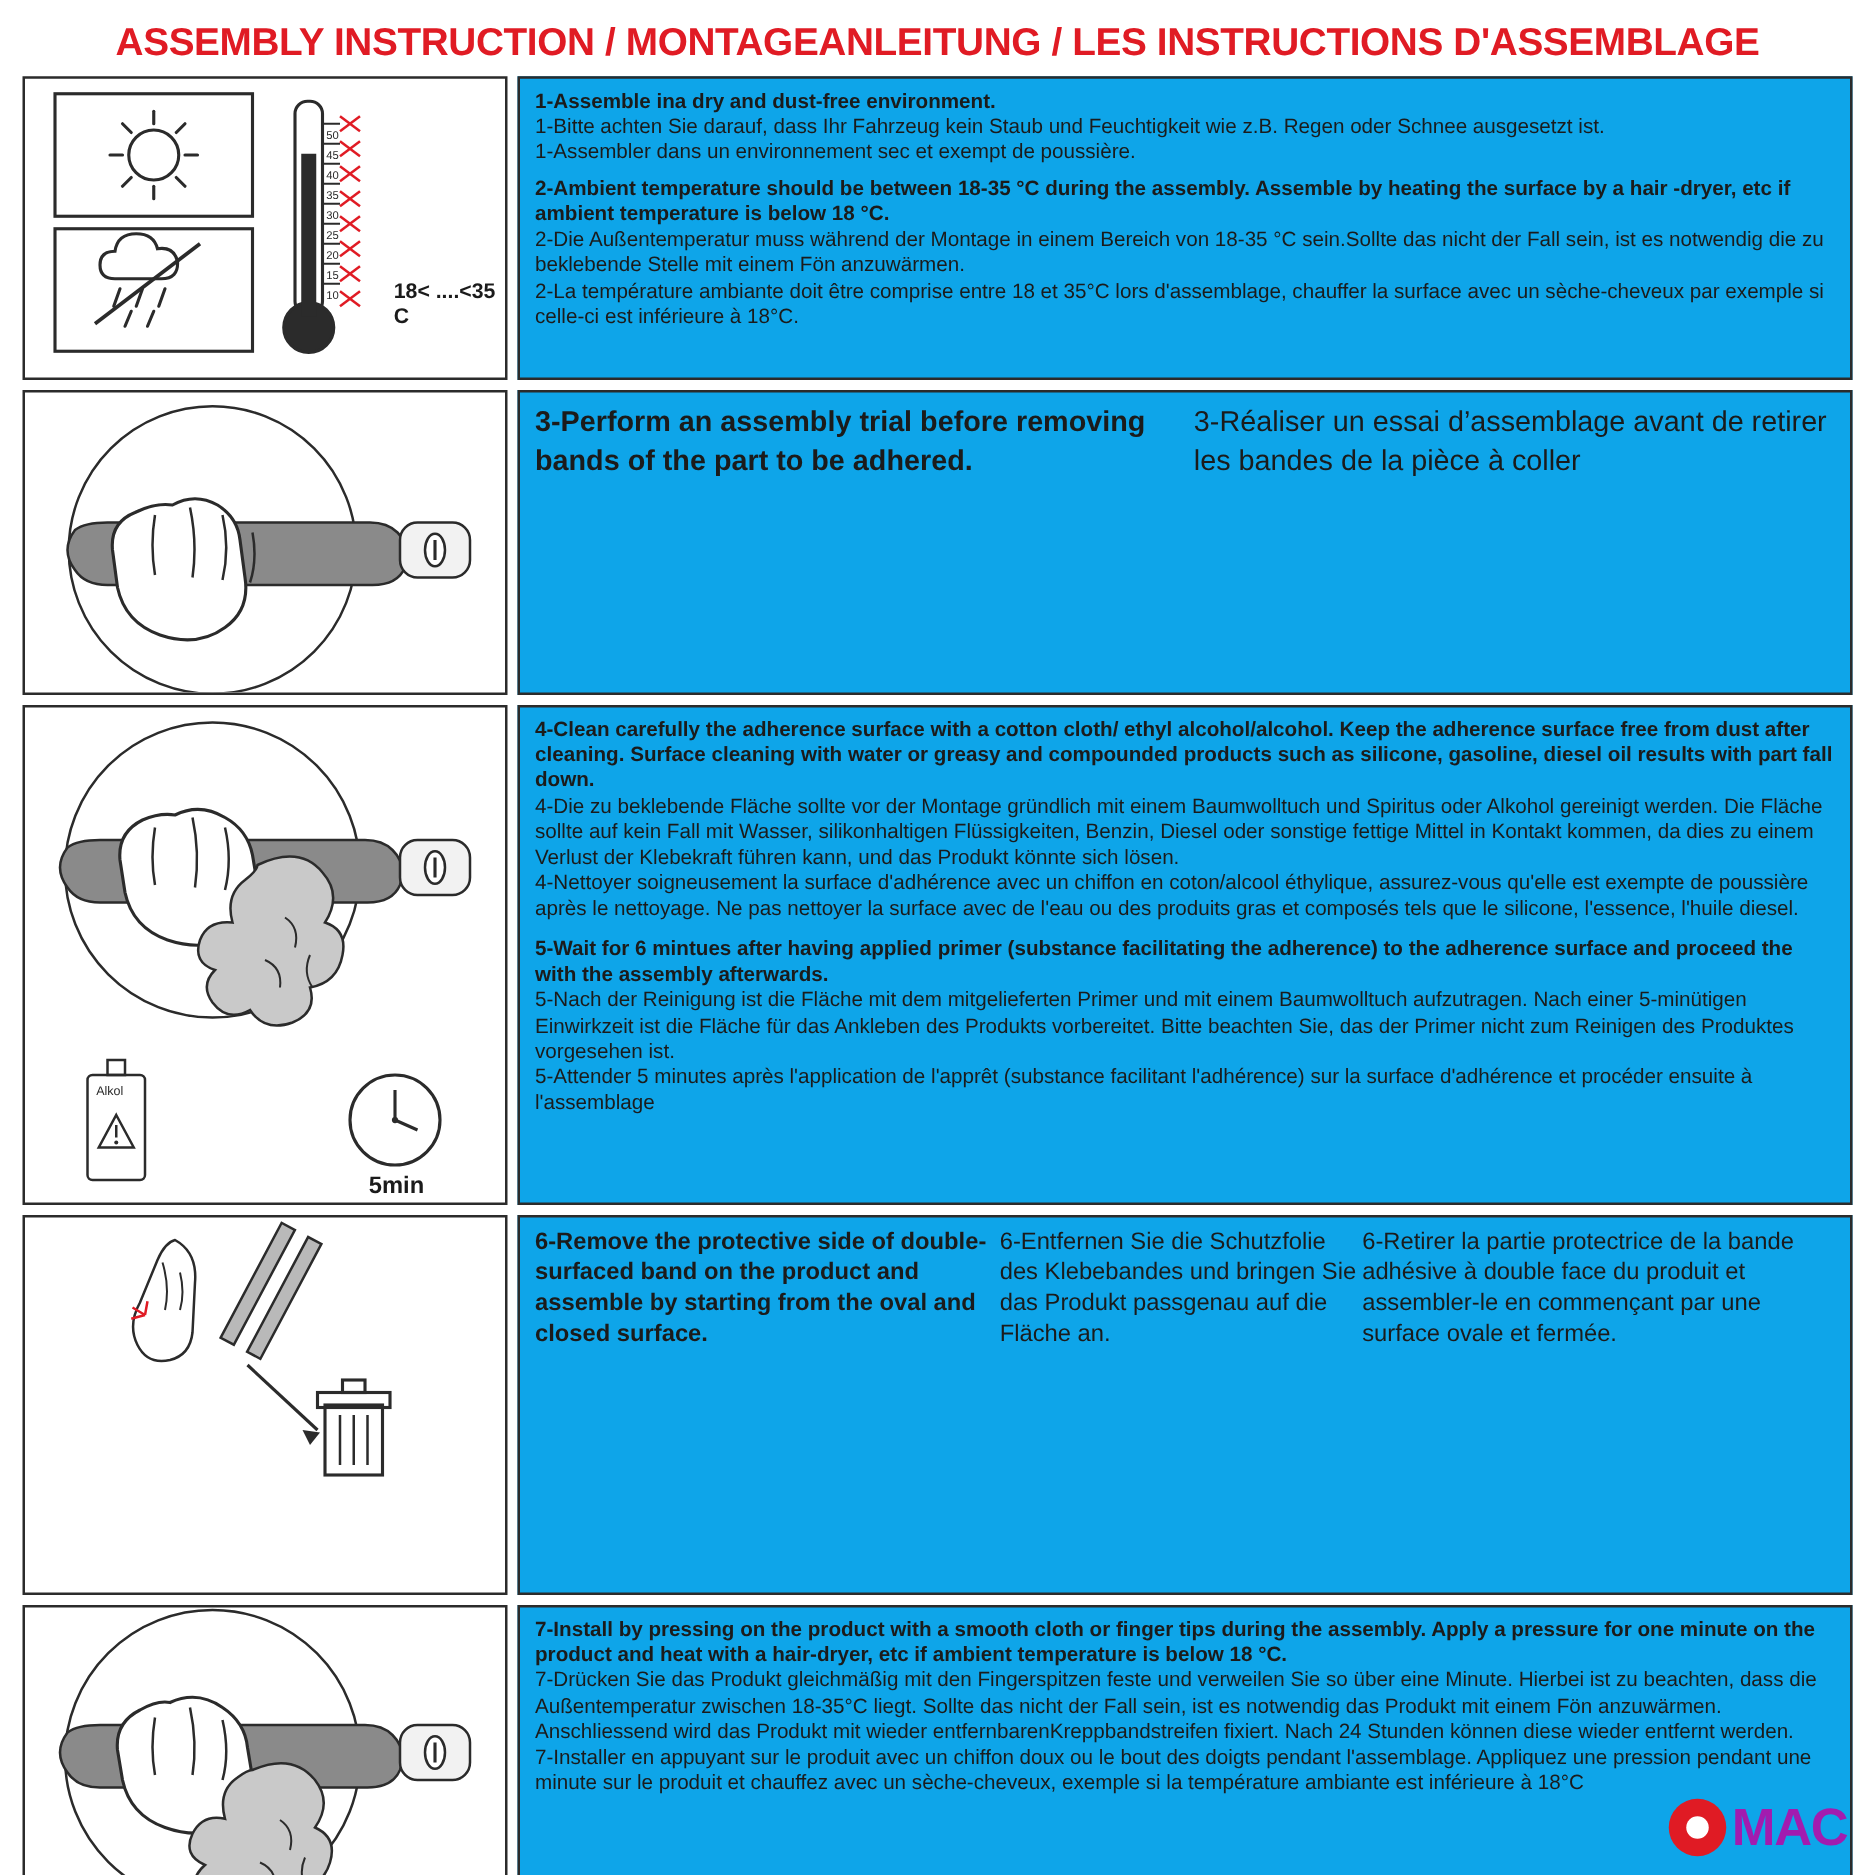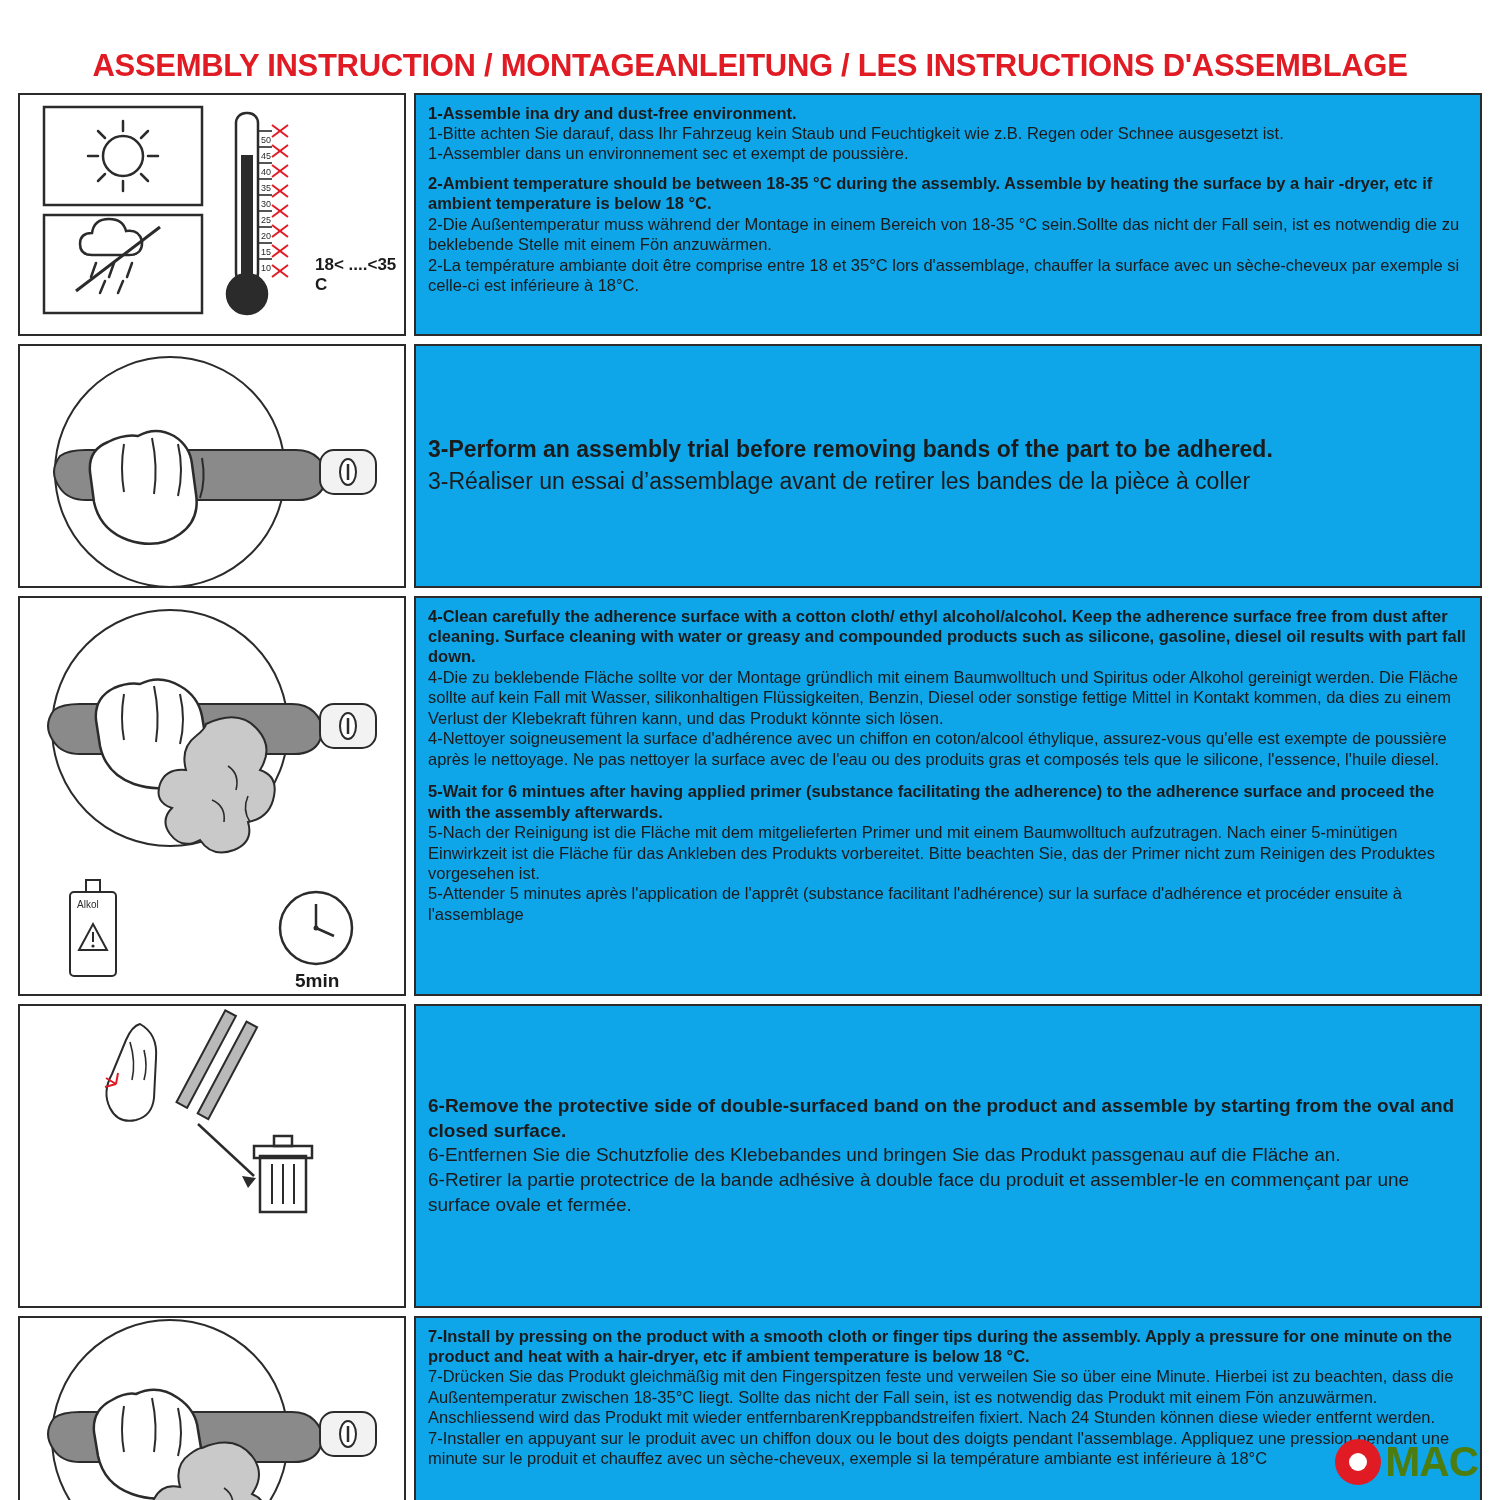--- a/index.html
+++ b/index.html
@@ -22,40 +22,39 @@
   }
   .title {
     color: #e01b24;
     font-size: 31px;
     font-weight: bold;
     letter-spacing: -0.3px;
     text-align: center;
     line-height: 1.05;
     padding: 4px 0 10px 0;
     white-space: nowrap;
-    margin-top: 32px;
   }
   .rows { flex: 1; display: flex; flex-direction: column; gap: 8px; }
   .row { display: flex; gap: 8px; }
   .illus {
     width: 388px;
     flex: 0 0 388px;
     border: 2px solid #2b2b2b;
     position: relative;
     background: #fff;
     overflow: hidden;
   }
   .textbox {
     flex: 1;
     border: 2px solid #2b2b2b;
     background: #0ea5e9;
     padding: 8px 12px 8px 12px;
     overflow: hidden;
   }
-  .textbox.center { display: flex; flex-direction: column; justify-content: center; }
+  .textbox.center { display: flex; flex-direction: row; justify-content: center; }
   p { margin: 0; }
   .b { font-weight: bold; }
   .sm { font-size: 16.5px; line-height: 1.24; }
   .md { font-size: 19px; line-height: 1.30; }
   .lg { font-size: 23px; line-height: 1.36; }
   .gap { height: 12px; }
   .gap-sm { height: 9px; }
 
   
   .r1 { height: 243px; }
@@ -76,21 +75,21 @@
   }
   .omac-o {
     width: 46px; height: 46px; border-radius: 50%;
     background: #e01b24;
     display: flex; align-items: center; justify-content: center;
   }
   .omac-o::after {
     content: ""; width: 18px; height: 18px; border-radius: 50%; background: #fff;
   }
   .omac-text {
-    font-size: 42px; font-weight: bold; letter-spacing: -1px; color: #4d7c0f;
+    font-size: 42px; font-weight: bold; letter-spacing: -1px; color: #a21caf;
   }
 </style>
 </head>
 <body>
 
 <div class="page">
 
   <div class="title">ASSEMBLY INSTRUCTION / MONTAGEANLEITUNG / LES INSTRUCTIONS D'ASSEMBLAGE</div>
 
   <div class="rows">

